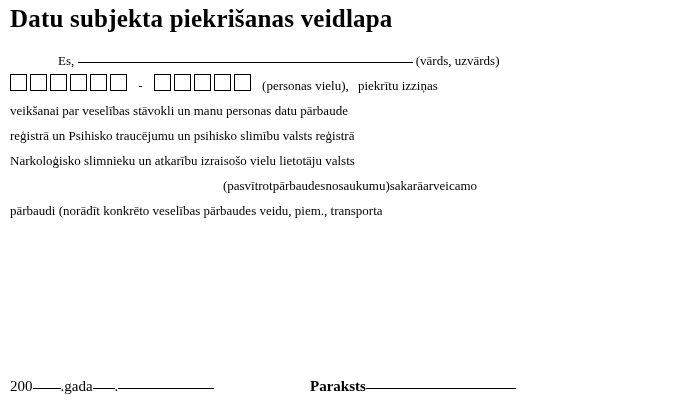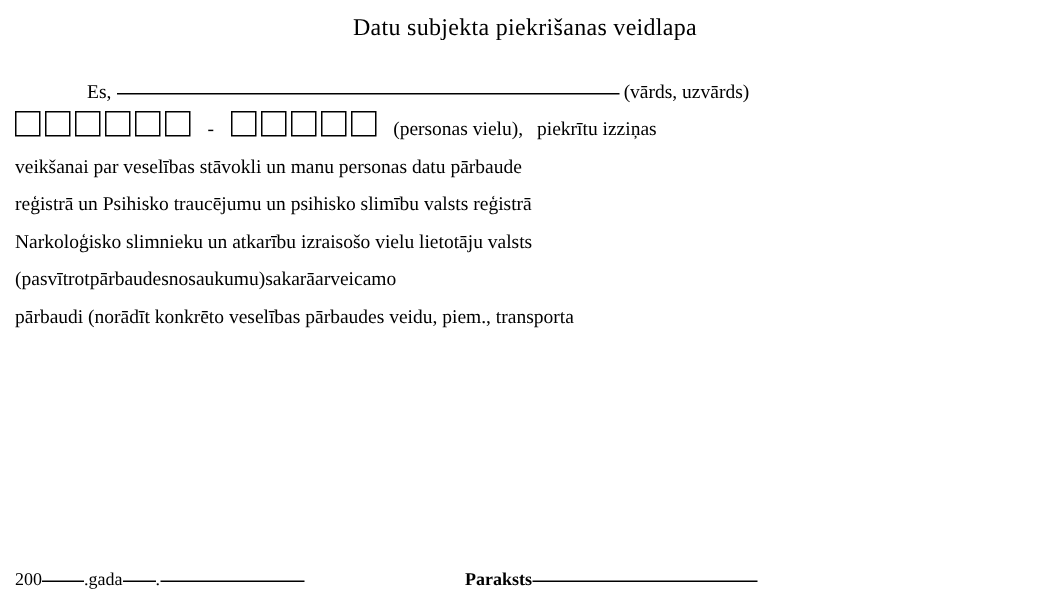--- a/index.html
+++ b/index.html
@@ -15,40 +15,40 @@
     overflow: hidden;
   }
   .page {
     position: relative;
     width: 700px;
     height: 404px;
     box-sizing: border-box;
     padding: 0 10px;
   }
   .doc-title {
-    text-align: center;
-    font-weight: normal;
-    font-size: 16px;
+    text-align: left;
+    font-weight: bold;
+    font-size: 25px;
     line-height: 22px;
     margin: 8px 0 0 0;
     letter-spacing: 0.2px;
   }
   .body-block {
     margin-top: 18px;
     font-size: 13px;
     line-height: 25px;
   }
   .line {
     display: block;
     white-space: nowrap;
   }
   
   .just {
     display: flex;
-    justify-content: flex-start;
+    justify-content: center;
     white-space: nowrap;
   }
   .rule {
     display: inline-block;
     border-bottom: 1.4px solid #000;
     vertical-align: 2px;
   }
   .rule-es { width: 335px; }
   .rule-vesel { width: 445px; }
   .boxes {
@@ -68,21 +68,21 @@
     padding: 0 8px;
   }
   .row-first {
     padding-left: 48px;
   }
   .footer {
     position: absolute;
     left: 10px;
     right: 10px;
     bottom: 14px;
-    font-size: 12px;
+    font-size: 15px;
     line-height: 24px;
     display: flex;
   }
   .footer-left {
     width: 300px;
     white-space: nowrap;
   }
   .rule-date-a { display:inline-block; width: 28px; border-bottom: 1.4px solid #000; vertical-align: 2px;}
   .rule-date-b { display:inline-block; width: 22px; border-bottom: 1.4px solid #000; vertical-align: 2px;}
   .rule-date-c { display:inline-block; width: 96px; border-bottom: 1.4px solid #000; vertical-align: 2px;}

